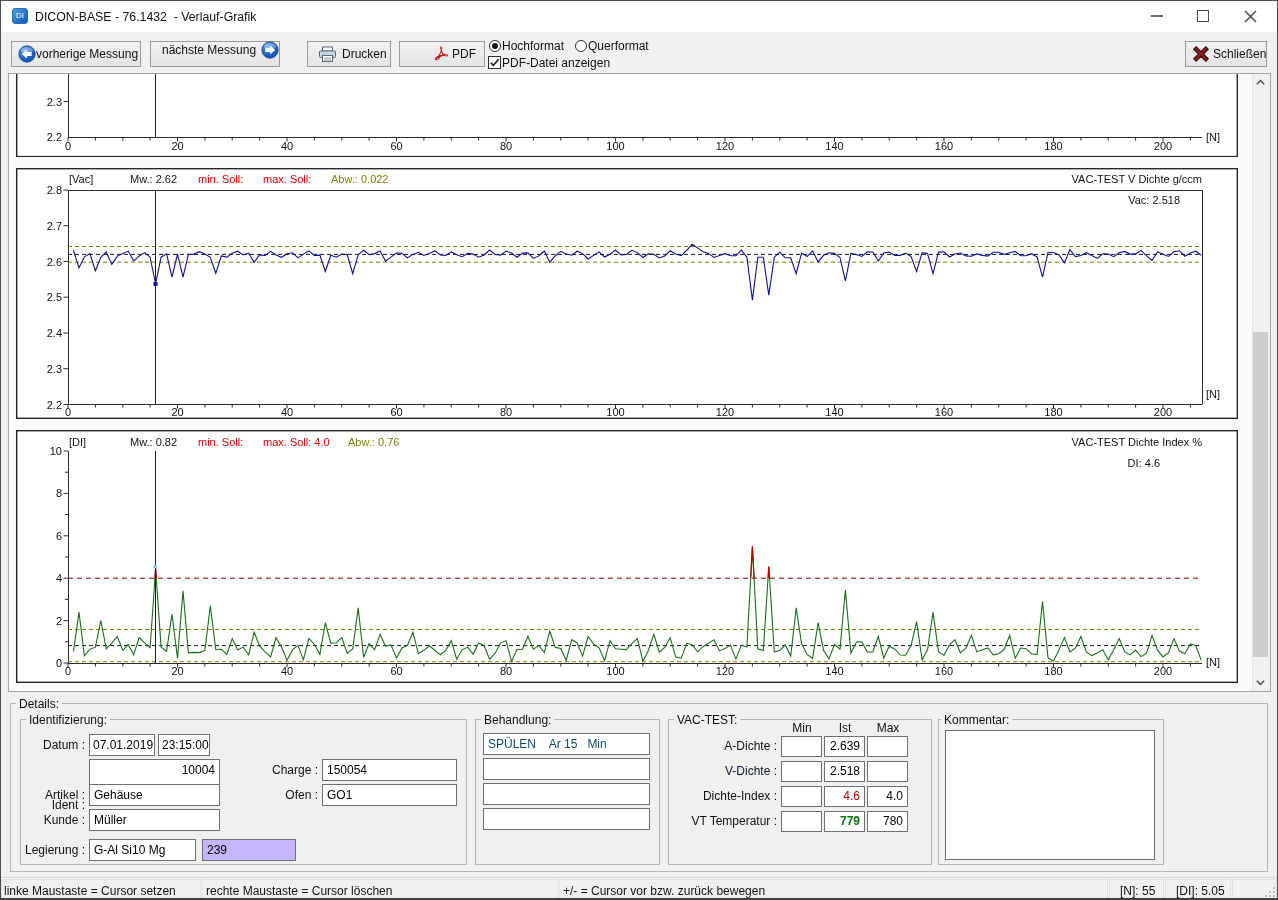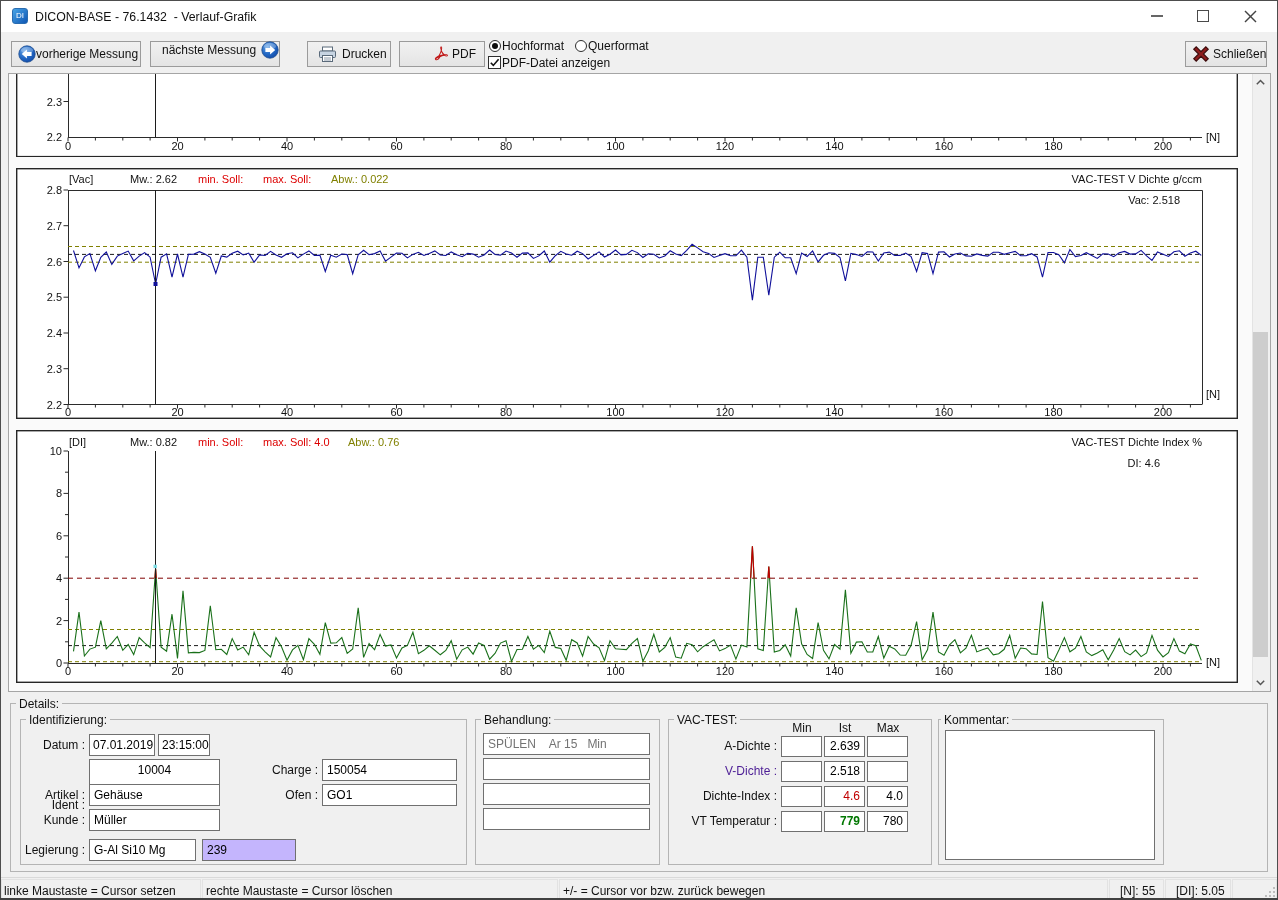--- a/index.html
+++ b/index.html
@@ -355,44 +355,44 @@
 <div style="position:absolute;left:475px;top:719px;width:183px;height:144px;border:1px solid #b4b4b4"></div>
 <div style="position:absolute;left:481px;top:713px;background:#f0f0f0;padding:0 3px;font-size:12px;color:#111">Behandlung:</div>
 <div style="position:absolute;left:668px;top:719px;width:262px;height:144px;border:1px solid #b4b4b4"></div>
 <div style="position:absolute;left:674px;top:713px;background:#f0f0f0;padding:0 3px;font-size:12px;color:#111">VAC-TEST:</div>
 <div style="position:absolute;left:938px;top:719px;width:224px;height:144px;border:1px solid #b4b4b4"></div>
 <div style="position:absolute;left:941px;top:713px;background:#f0f0f0;padding:0 3px;font-size:12px;color:#111">Kommentar:</div>
 <div style="position:absolute;left:5px;top:738px;width:80px;text-align:right;font-size:12px;color:#111;white-space:pre">Datum :</div>
 <div style="position:absolute;left:89px;top:734px;width:66px;height:22px;border:1px solid #707070;background:#fff;box-sizing:border-box;font-size:12px;line-height:20px;color:#000;font-weight:normal;text-align:left;padding-left:3px;padding-right:2px;overflow:hidden;white-space:pre">07.01.2019</div>
 <div style="position:absolute;left:158px;top:734px;width:52px;height:22px;border:1px solid #707070;background:#fff;box-sizing:border-box;font-size:12px;line-height:20px;color:#000;font-weight:normal;text-align:left;padding-left:3px;padding-right:2px;overflow:hidden;white-space:pre">23:15:00</div>
 <div style="position:absolute;left:5px;top:798px;width:80px;text-align:right;font-size:12px;color:#111;white-space:pre">Ident :</div>
-<div style="position:absolute;left:89px;top:759px;width:131px;height:26px;border:1px solid #707070;background:#fff;box-sizing:border-box;font-size:12px;line-height:20px;color:#000;font-weight:normal;text-align:center;padding-left:4px;padding-right:4px;overflow:hidden;white-space:pre">10004</div>
+<div style="position:absolute;left:89px;top:759px;width:131px;height:26px;border:1px solid #707070;background:#fff;box-sizing:border-box;font-size:12px;line-height:20px;color:#000;font-weight:normal;text-align:right;padding-left:4px;padding-right:4px;overflow:hidden;white-space:pre">10004</div>
 <div style="position:absolute;left:5px;top:788px;width:80px;text-align:right;font-size:12px;color:#111;white-space:pre">Artikel :</div>
 <div style="position:absolute;left:89px;top:784px;width:131px;height:22px;border:1px solid #707070;background:#fff;box-sizing:border-box;font-size:12px;line-height:20px;color:#000;font-weight:normal;text-align:left;padding-left:4px;padding-right:4px;overflow:hidden;white-space:pre">Gehäuse</div>
 <div style="position:absolute;left:5px;top:813px;width:80px;text-align:right;font-size:12px;color:#111;white-space:pre">Kunde :</div>
 <div style="position:absolute;left:89px;top:809px;width:131px;height:22px;border:1px solid #707070;background:#fff;box-sizing:border-box;font-size:12px;line-height:20px;color:#000;font-weight:normal;text-align:left;padding-left:4px;padding-right:4px;overflow:hidden;white-space:pre">Müller</div>
 <div style="position:absolute;left:5px;top:843px;width:80px;text-align:right;font-size:12px;color:#111;white-space:pre">Legierung :</div>
 <div style="position:absolute;left:89px;top:839px;width:107px;height:22px;border:1px solid #707070;background:#fff;box-sizing:border-box;font-size:12px;line-height:20px;color:#000;font-weight:normal;text-align:left;padding-left:4px;padding-right:4px;overflow:hidden;white-space:pre">G-Al Si10 Mg</div>
 <div style="position:absolute;left:202px;top:839px;width:94px;height:22px;border:1px solid #707070;background:#c4b5fd;box-sizing:border-box;font-size:12px;line-height:20px;color:#000;font-weight:normal;text-align:left;padding-left:4px;padding-right:4px;overflow:hidden;white-space:pre">239</div>
 <div style="position:absolute;left:238px;top:763px;width:80px;text-align:right;font-size:12px;color:#111;white-space:pre">Charge :</div>
 <div style="position:absolute;left:322px;top:759px;width:135px;height:22px;border:1px solid #707070;background:#fff;box-sizing:border-box;font-size:12px;line-height:20px;color:#000;font-weight:normal;text-align:left;padding-left:4px;padding-right:4px;overflow:hidden;white-space:pre">150054</div>
 <div style="position:absolute;left:238px;top:788px;width:80px;text-align:right;font-size:12px;color:#111;white-space:pre">Ofen :</div>
 <div style="position:absolute;left:322px;top:784px;width:135px;height:22px;border:1px solid #707070;background:#fff;box-sizing:border-box;font-size:12px;line-height:20px;color:#000;font-weight:normal;text-align:left;padding-left:4px;padding-right:20px;overflow:hidden;white-space:pre">GO1</div>
-<div style="position:absolute;left:483px;top:733px;width:167px;height:22px;border:1px solid #707070;background:#fff;box-sizing:border-box;font-size:12px;line-height:20px;color:#737373;font-weight:normal;text-align:left;padding-left:4px;padding-right:4px;overflow:hidden;white-space:pre">SPÜLEN    Ar 15   Min</div>
+<div style="position:absolute;left:483px;top:733px;width:167px;height:22px;border:1px solid #707070;background:#fff;box-sizing:border-box;font-size:12px;line-height:20px;color:#0c4a6e;font-weight:normal;text-align:left;padding-left:4px;padding-right:4px;overflow:hidden;white-space:pre">SPÜLEN    Ar 15   Min</div>
 <div style="position:absolute;left:483px;top:758px;width:167px;height:22px;border:1px solid #707070;background:#fff;box-sizing:border-box;font-size:12px;line-height:20px;color:#000;font-weight:normal;text-align:left;padding-left:4px;padding-right:4px;overflow:hidden;white-space:pre"></div>
 <div style="position:absolute;left:483px;top:783px;width:167px;height:22px;border:1px solid #707070;background:#fff;box-sizing:border-box;font-size:12px;line-height:20px;color:#000;font-weight:normal;text-align:left;padding-left:4px;padding-right:4px;overflow:hidden;white-space:pre"></div>
 <div style="position:absolute;left:483px;top:808px;width:167px;height:22px;border:1px solid #707070;background:#fff;box-sizing:border-box;font-size:12px;line-height:20px;color:#000;font-weight:normal;text-align:left;padding-left:4px;padding-right:4px;overflow:hidden;white-space:pre"></div>
 <div style="position:absolute;left:781px;top:721px;width:42px;text-align:center;font-size:12px;color:#111;white-space:pre">Min</div>
 <div style="position:absolute;left:824px;top:721px;width:42px;text-align:center;font-size:12px;color:#111;white-space:pre">Ist</div>
 <div style="position:absolute;left:867px;top:721px;width:42px;text-align:center;font-size:12px;color:#111;white-space:pre">Max</div>
 <div style="position:absolute;left:660px;top:739px;width:117px;text-align:right;font-size:12px;color:#111;white-space:pre">A-Dichte :</div>
 <div style="position:absolute;left:781px;top:736px;width:41px;height:21px;border:1px solid #707070;background:#fff;box-sizing:border-box;font-size:12px;line-height:19px;color:#000;font-weight:normal;text-align:right;padding-left:4px;padding-right:4px;overflow:hidden;white-space:pre"></div>
 <div style="position:absolute;left:824px;top:736px;width:41px;height:21px;border:1px solid #707070;background:#fff;box-sizing:border-box;font-size:12px;line-height:19px;color:#000;font-weight:normal;text-align:right;padding-left:4px;padding-right:4px;overflow:hidden;white-space:pre">2.639</div>
 <div style="position:absolute;left:867px;top:736px;width:41px;height:21px;border:1px solid #707070;background:#fff;box-sizing:border-box;font-size:12px;line-height:19px;color:#000;font-weight:normal;text-align:right;padding-left:4px;padding-right:4px;overflow:hidden;white-space:pre"></div>
-<div style="position:absolute;left:660px;top:764px;width:117px;text-align:right;font-size:12px;color:#4c1d95;white-space:pre">V-Dichte :</div>
+<div style="position:absolute;left:660px;top:764px;width:117px;text-align:right;font-size:12px;color:#0f172a;white-space:pre">V-Dichte :</div>
 <div style="position:absolute;left:781px;top:761px;width:41px;height:21px;border:1px solid #707070;background:#fff;box-sizing:border-box;font-size:12px;line-height:19px;color:#000;font-weight:normal;text-align:right;padding-left:4px;padding-right:4px;overflow:hidden;white-space:pre"></div>
 <div style="position:absolute;left:824px;top:761px;width:41px;height:21px;border:1px solid #707070;background:#fff;box-sizing:border-box;font-size:12px;line-height:19px;color:#000;font-weight:normal;text-align:right;padding-left:4px;padding-right:4px;overflow:hidden;white-space:pre">2.518</div>
 <div style="position:absolute;left:867px;top:761px;width:41px;height:21px;border:1px solid #707070;background:#fff;box-sizing:border-box;font-size:12px;line-height:19px;color:#000;font-weight:normal;text-align:right;padding-left:4px;padding-right:4px;overflow:hidden;white-space:pre"></div>
 <div style="position:absolute;left:660px;top:789px;width:117px;text-align:right;font-size:12px;color:#111;white-space:pre">Dichte-Index :</div>
 <div style="position:absolute;left:781px;top:786px;width:41px;height:21px;border:1px solid #707070;background:#fff;box-sizing:border-box;font-size:12px;line-height:19px;color:#000;font-weight:normal;text-align:right;padding-left:4px;padding-right:4px;overflow:hidden;white-space:pre"></div>
 <div style="position:absolute;left:824px;top:786px;width:41px;height:21px;border:1px solid #707070;background:#fff;box-sizing:border-box;font-size:12px;line-height:19px;color:#c00000;font-weight:normal;text-align:right;padding-left:4px;padding-right:4px;overflow:hidden;white-space:pre">4.6</div>
 <div style="position:absolute;left:867px;top:786px;width:41px;height:21px;border:1px solid #707070;background:#fff;box-sizing:border-box;font-size:12px;line-height:19px;color:#000;font-weight:normal;text-align:right;padding-left:12px;padding-right:4px;overflow:hidden;white-space:pre">4.0</div>
 <div style="position:absolute;left:660px;top:814px;width:117px;text-align:right;font-size:12px;color:#111;white-space:pre">VT Temperatur :</div>
 <div style="position:absolute;left:781px;top:811px;width:41px;height:21px;border:1px solid #707070;background:#fff;box-sizing:border-box;font-size:12px;line-height:19px;color:#000;font-weight:normal;text-align:right;padding-left:4px;padding-right:4px;overflow:hidden;white-space:pre"></div>
 <div style="position:absolute;left:824px;top:811px;width:41px;height:21px;border:1px solid #707070;background:#fff;box-sizing:border-box;font-size:12px;line-height:19px;color:#007700;font-weight:bold;text-align:right;padding-left:4px;padding-right:4px;overflow:hidden;white-space:pre">779</div>

